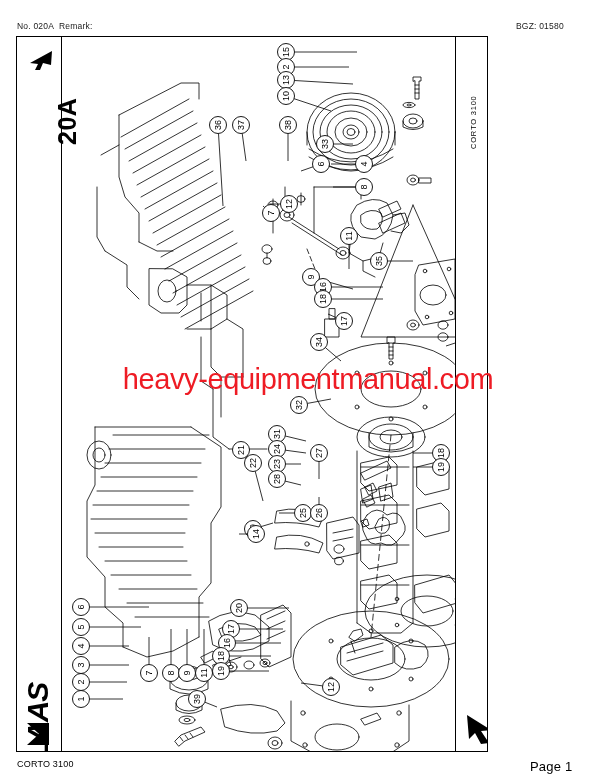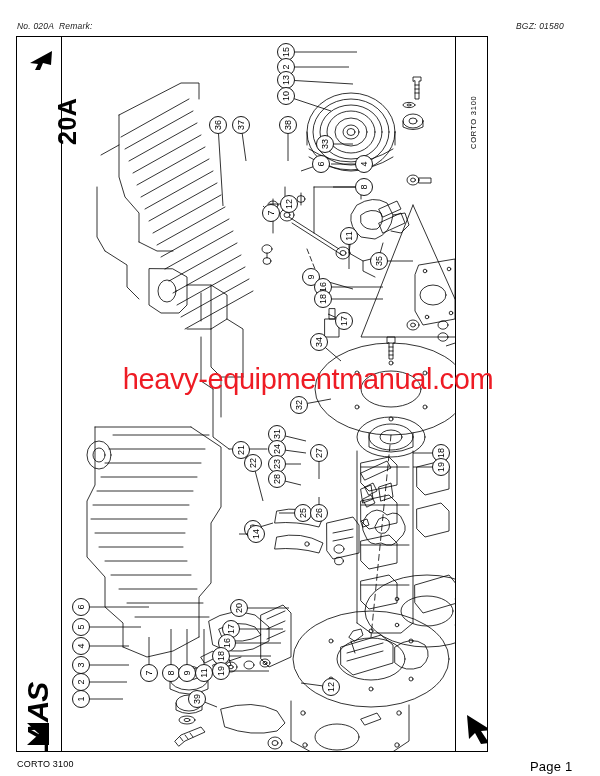--- a/index.html
+++ b/index.html
@@ -13,21 +13,21 @@
     position: relative;
     font-family: "Liberation Sans", sans-serif;
     color: #000000;
     overflow: hidden;
   }
 
   
   #page-header {
     position: absolute;
     left: 0; top: 0;
-    width: 492px; height: 38px; font-style: italic;
+    width: 492px; height: 38px;
   }
   .hdr-text {
     position: absolute;
     font-size: 8.5px;
     letter-spacing: 0.2px;
     color: #1a1a1a;
     white-space: nowrap;
   }
   #hdr-no       { left: 17px;  top: 21px; }
   #hdr-remark   { left: 59px;  top: 21px; text-align: center; }

